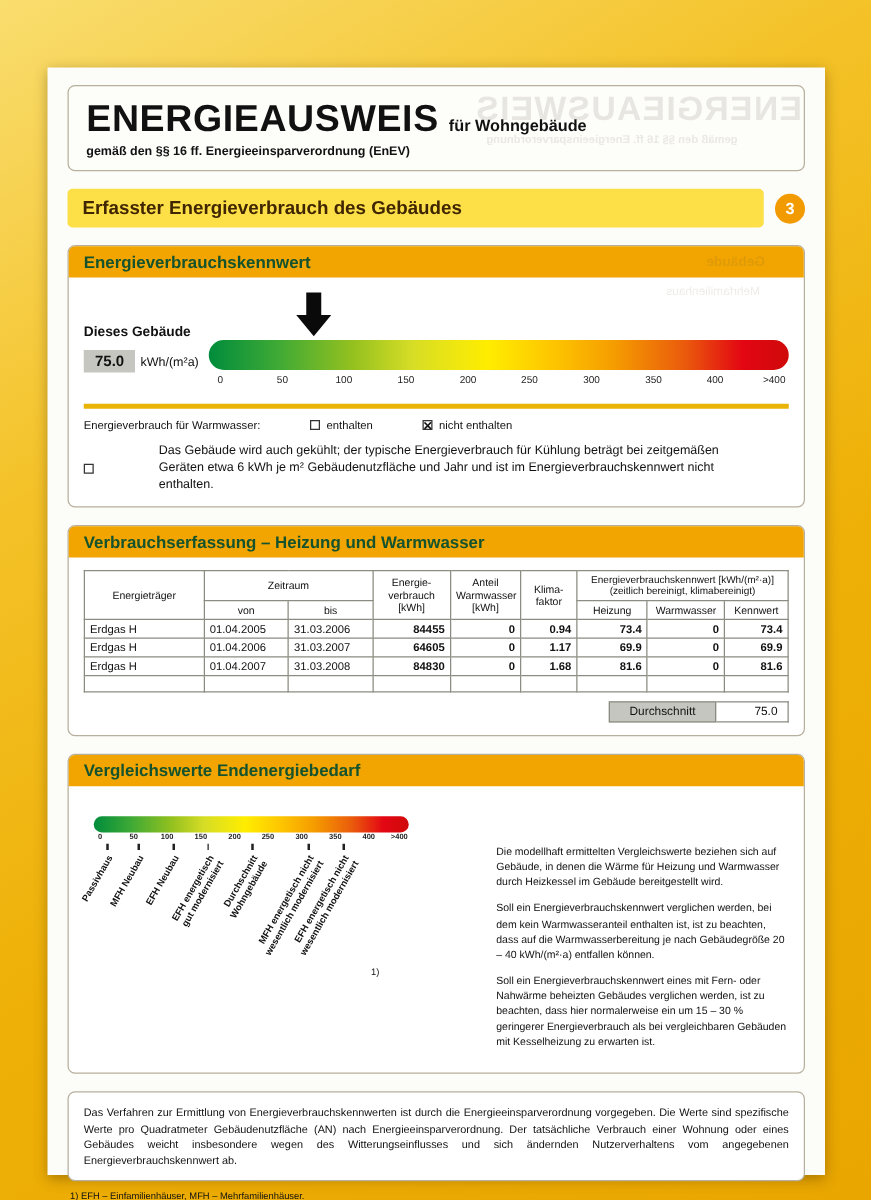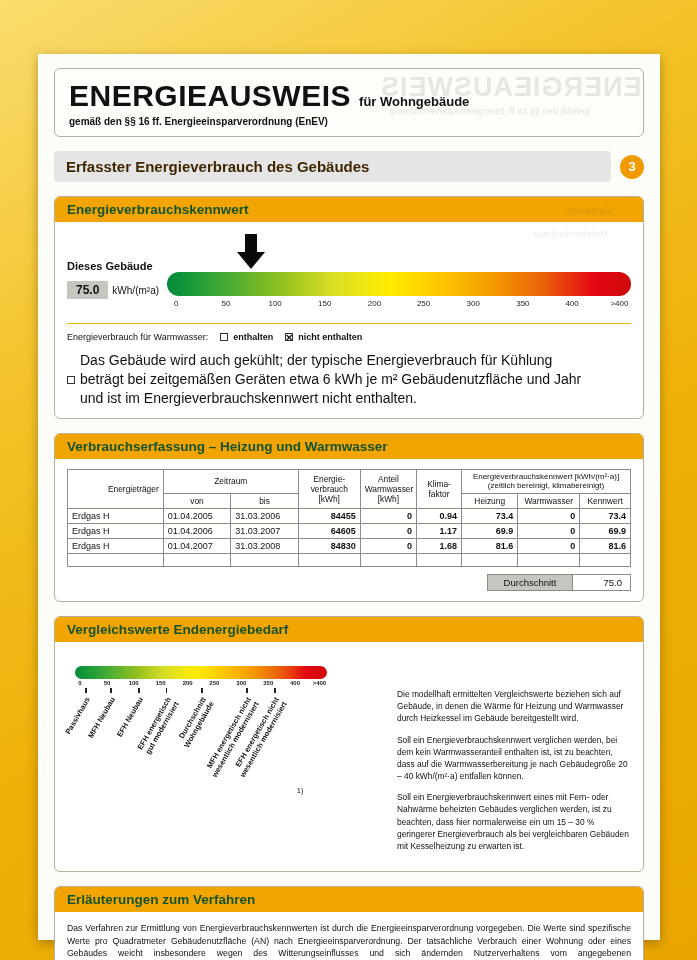--- a/index.html
+++ b/index.html
@@ -23,21 +23,21 @@
   .bleed-l1 { top:150px; right:48px; font-size:11px; font-weight:bold; opacity:.13; }
   .bleed-l2 { top:174px; right:52px; font-size:9.5px; opacity:.12; }
   
   .header-box { border:1px solid #b7b09c; border-radius:6px; padding:10px 14px 9px 14px; background:#fdfdfa; }
   .title-row { display:flex; align-items:baseline; }
   .main-title { font-size:30px; font-weight:bold; letter-spacing:.5px; color:#111; }
   .title-suffix { font-size:13px; font-weight:bold; margin-left:8px; color:#111; }
   .subtitle { font-size:10px; font-weight:bold; margin-top:3px; color:#111; }
   
   .band { display:flex; align-items:center; margin-top:14px; }
-  .band-bar { flex:1; background:#e5e5e5; border-radius:4px; padding:7px 12px; font-size:15px; font-weight:bold; color:#402600; }
+  .band-bar { flex:1; background:#fde047; border-radius:4px; padding:7px 12px; font-size:15px; font-weight:bold; color:#402600; }
   .page-circle { width:24px; height:24px; border-radius:50%; background:#f29b00; color:#fff; font-weight:bold; font-size:13px;
     display:flex; align-items:center; justify-content:center; margin-left:9px; flex:0 0 auto; }
   
   .section { margin-top:14px; border:1px solid #b7b09c; border-radius:6px; background:#fff; }
   .section-header { background:#f2a400; border-radius:5px 5px 0 0; padding:5px 12px; font-size:13.5px; font-weight:bold; color:#14532d; }
   .section-body { padding:10px 12px; position:relative; }
   
   .scale-bar { height:24px; border-radius:12px;
     background:linear-gradient(90deg,#008c3c 0%,#3faa35 12%,#95c11f 25%,#d6dd26 35%,#ffed00 48%,#fdc300 60%,#f59c00 70%,#ea5b0c 82%,#e30613 92%,#cf0a0a 100%); }
   .ticks { position:relative; height:12px; margin-top:3px; }
@@ -46,25 +46,25 @@
   .kennwert-layout { display:flex; margin-top:2px; }
   .kw-left { flex:0 0 100px; padding-top:26px; }
   .kw-label { font-size:11px; font-weight:bold; color:#111; margin-bottom:8px; }
   .kw-valuebox { display:inline-block; background:#c6c6c0; padding:2px 9px; font-size:12px; font-weight:bold; color:#111; }
   .kw-unit { font-size:10px; margin-left:4px; color:#111; }
   .kw-gauge { flex:1; position:relative; padding-top:38px; }
   .arrow { position:absolute; top:0; left:18%; transform:translateX(-50%); display:flex; flex-direction:column; align-items:center;
     filter:drop-shadow(0 0 1px #fff); }
   .arrow .stem { width:12px; height:18px; background:#0a0a0a; }
   .arrow .head { width:0; height:0; border-left:14px solid transparent; border-right:14px solid transparent; border-top:17px solid #0a0a0a; }
-  .ww-row { display:flex; align-items:flex-start; gap:12px; margin-top:12px; padding-top:8px; border-top:1px solid #eab308; font-size:9px; color:#111; }
-  .opt { display:flex; align-items:center;font-weight:bold; }
+  .ww-row { display:flex; align-items:flex-start; gap:40px; margin-top:12px; padding-top:8px; border-top:4px solid #eab308; font-size:9px; color:#111; }
+  .opt { display:flex; align-items:center; }
   .cb { display:inline-block; width:8px; height:8px; border:1px solid #333; background:#fff; margin-right:5px; position:relative; flex:0 0 auto; }
   .cb.checked::after { content:"✕"; position:absolute; left:-1px; top:-2.5px; font-size:9.5px; font-weight:bold; color:#111; }
-  .cool { display:flex; align-items:center; margin-top:9px; font-size:14px; line-height:1.35; color:#111; max-width:94%; }
+  .cool { display:flex; align-items:center; margin-top:9px; font-size:10px; line-height:1.35; color:#111; max-width:94%;gap:47px; }
   .cool .cb { margin-top:1px; }
   
   table { width:100%; border-collapse:collapse; table-layout:fixed; font-size:9px; color:#111; }
   th,td { border:1px solid #8c8c82; padding:2px 4px; }
   th { font-weight:normal; font-size:8.4px; text-align:center; vertical-align:middle; line-height:1.2; }
   td.num { text-align:right;font-weight:bold; }
   td.ctr { text-align:left; }
   .empty-row td { height:13px; }
   .avg-row { display:flex; justify-content:flex-end; margin-top:7px; font-size:9.5px; color:#111; }
   .avg-label { background:#c6c6c0; border:1px solid #8c8c82; padding:2px 8px; width:86px; text-align:center; }
@@ -170,21 +170,21 @@
               <col style="width:12%">
               <col style="width:11%">
             <col style="width:10%">
               <col style="width:8%">
               <col style="width:10%">
               <col style="width:11%">
               <col style="width:9%">
           </colgroup>
           <thead>
             <tr>
-              <th rowspan="2" style="text-align:right">Energieträger</th>
+              <th rowspan="2" style="text-align:center">Energieträger</th>
               <th colspan="2">Zeitraum</th>
               <th rowspan="2">Energie- verbrauch [kWh]</th>
               <th rowspan="2">Anteil Warmwasser [kWh]</th>
               <th rowspan="2">Klima- faktor</th>
               <th colspan="3" style="font-size:8px">Energieverbrauchskennwert [kWh/(m²·a)] (zeitlich bereinigt, klimabereinigt)</th>
             </tr>
             <tr>
               <th>von</th>
               <th>bis</th>
               <th>Heizung</th>
@@ -289,21 +289,20 @@
           <div class="vgl-text">
             <p>Die modellhaft ermittelten Vergleichswerte beziehen sich auf Gebäude, in denen die Wärme für Heizung und Warmwasser durch Heizkessel im Gebäude bereitgestellt wird.</p>
             <p>Soll ein Energieverbrauchskennwert verglichen werden, bei dem kein Warmwasseranteil enthalten ist, ist zu beachten, dass auf die Warmwasserbereitung je nach Gebäudegröße 20 – 40 kWh/(m²·a) entfallen können.</p>
             <p>Soll ein Energieverbrauchskennwert eines mit Fern- oder Nahwärme beheizten Gebäudes verglichen werden, ist zu beachten, dass hier normalerweise ein um 15 – 30 % geringerer Energieverbrauch als bei vergleichbaren Gebäuden mit Kesselheizung zu erwarten ist.</p>
           </div>
         </div>
       </div>
     </div>
 
     <div class="section">
-      <div class="section-header">Erläuterungen zum Verfahren</div>
       <div class="section-body">
         <div class="erl-text">Das Verfahren zur Ermittlung von Energieverbrauchskennwerten ist durch die Energieeinsparverordnung vorgegeben. Die Werte sind spezifische Werte pro Quadratmeter Gebäudenutzfläche (AN) nach Energieeinsparverordnung. Der tatsächliche Verbrauch einer Wohnung oder eines Gebäudes weicht insbesondere wegen des Witterungseinflusses und sich ändernden Nutzerverhaltens vom angegebenen Energieverbrauchskennwert ab.</div>
       </div>
     </div>
 
     <div class="footnote">1) EFH – Einfamilienhäuser, MFH – Mehrfamilienhäuser.</div>
 
   </div>
 </div>
 

